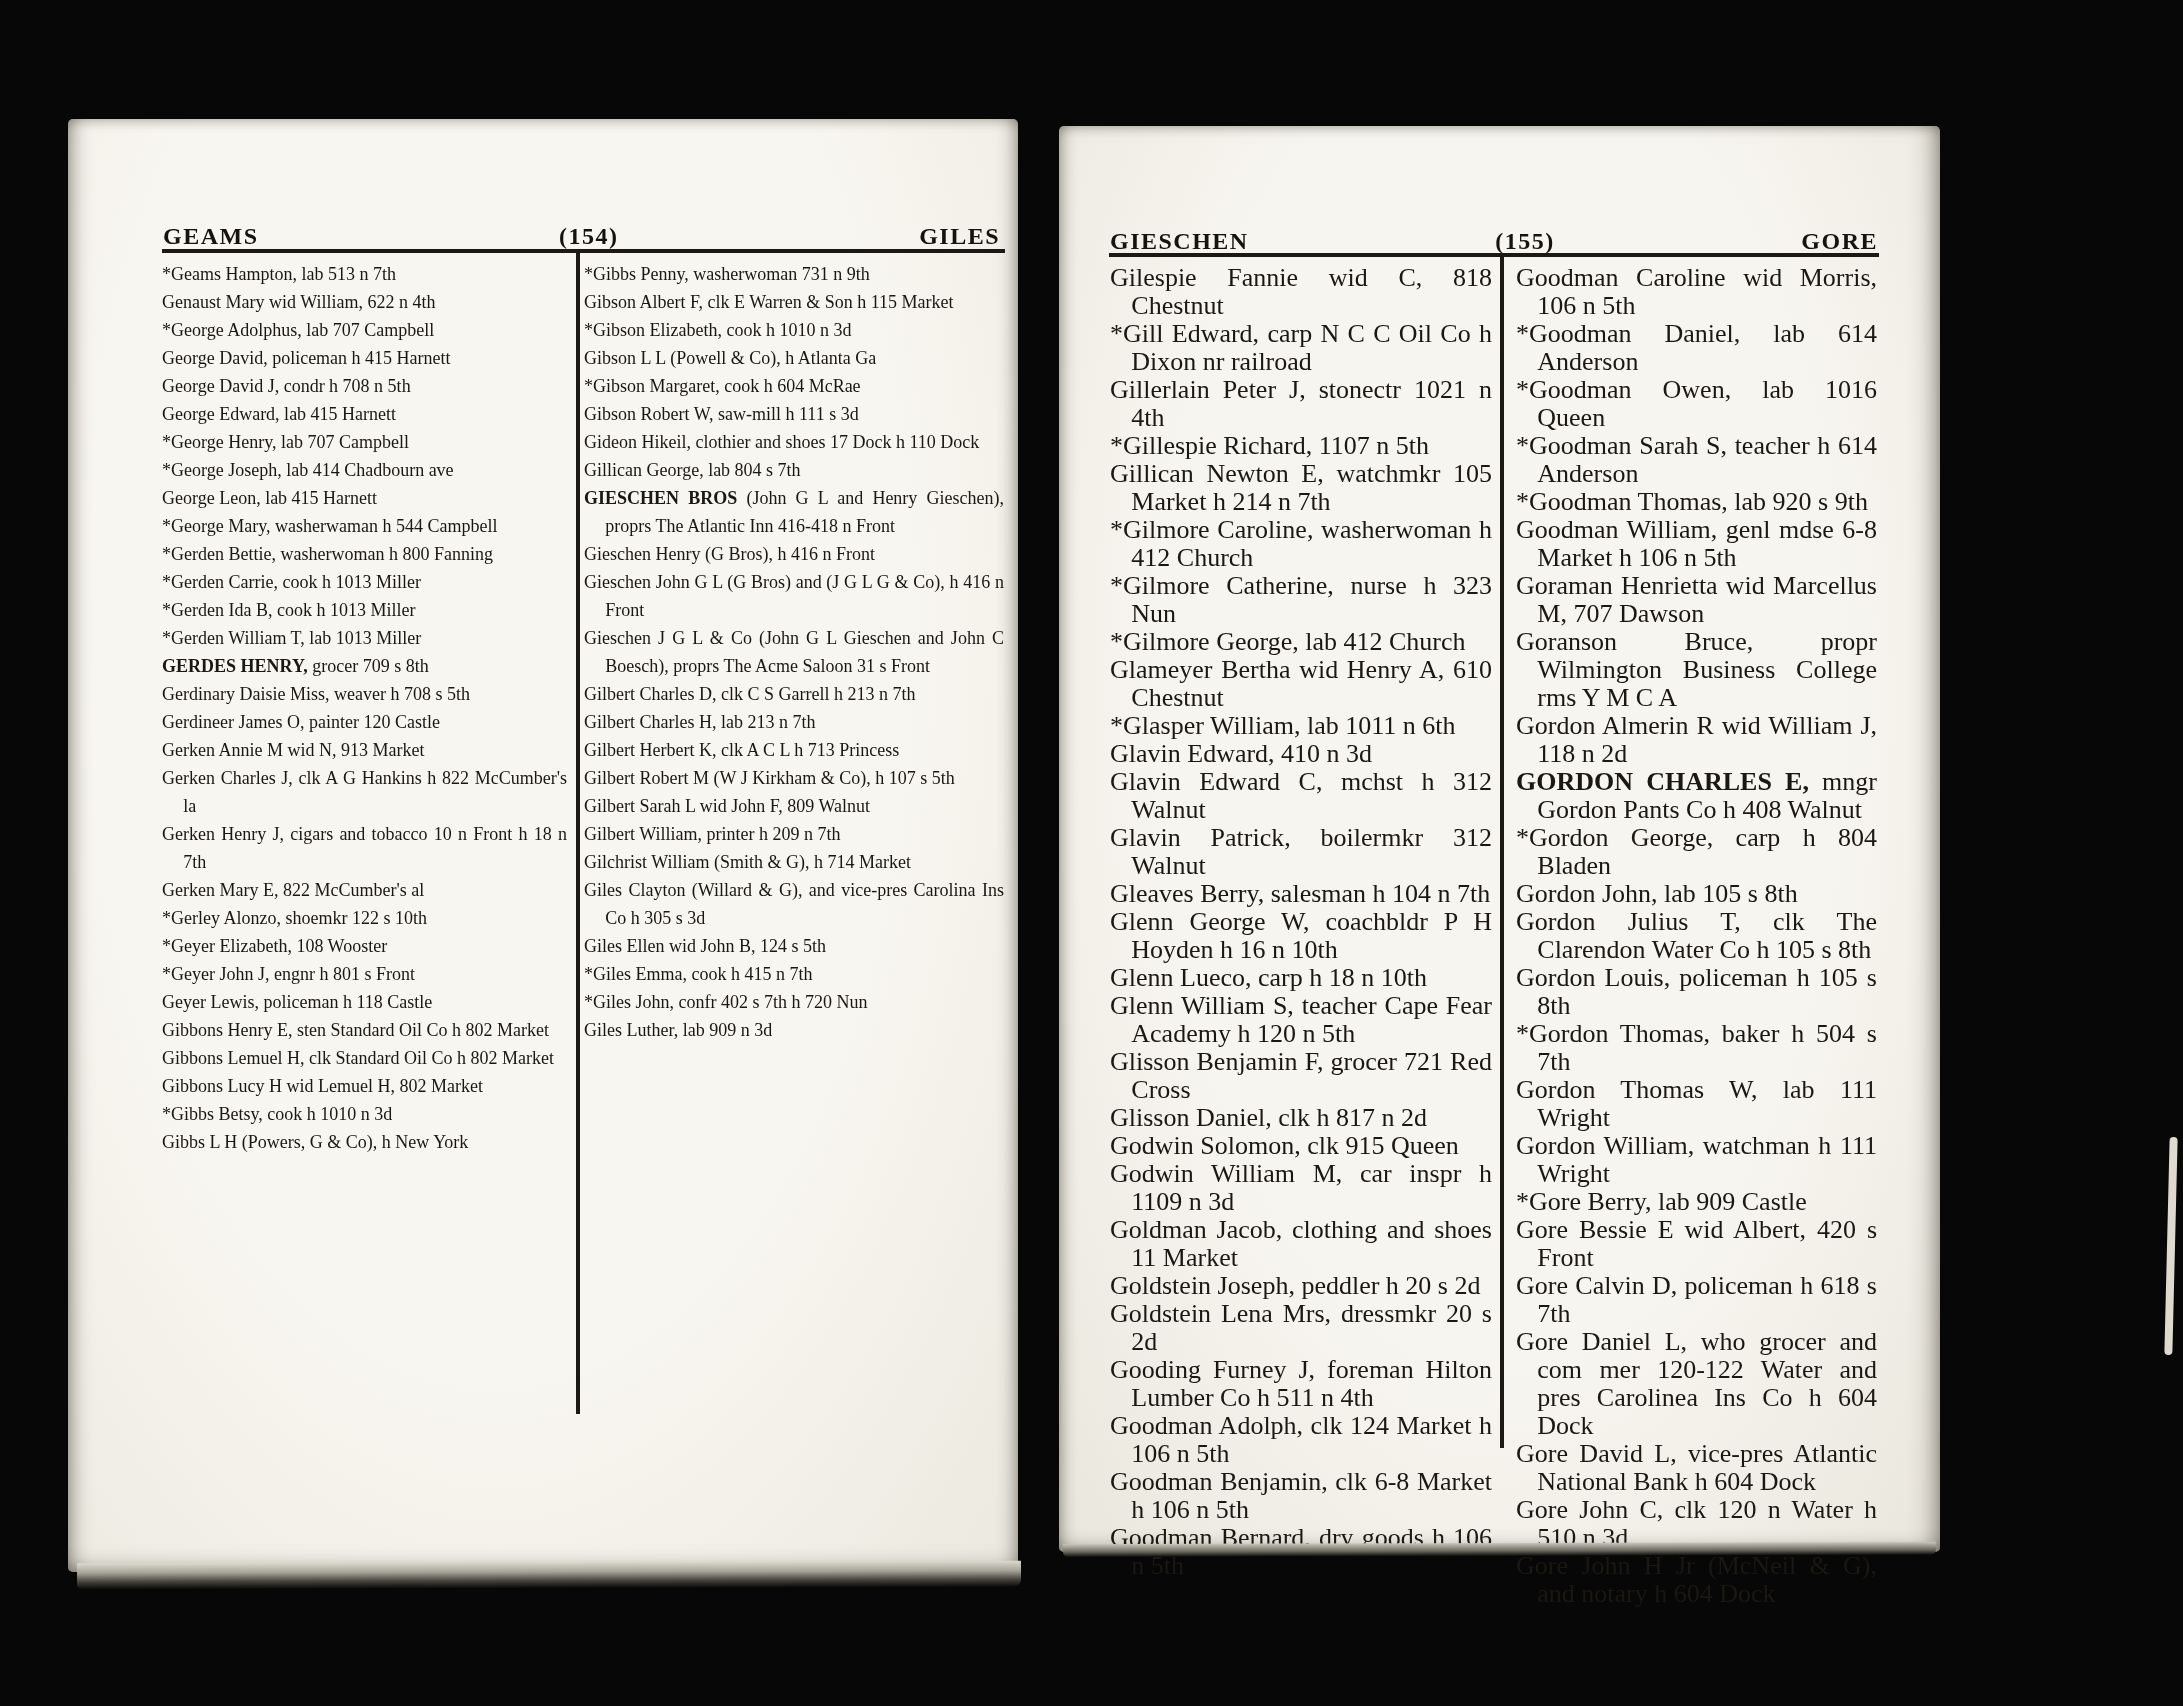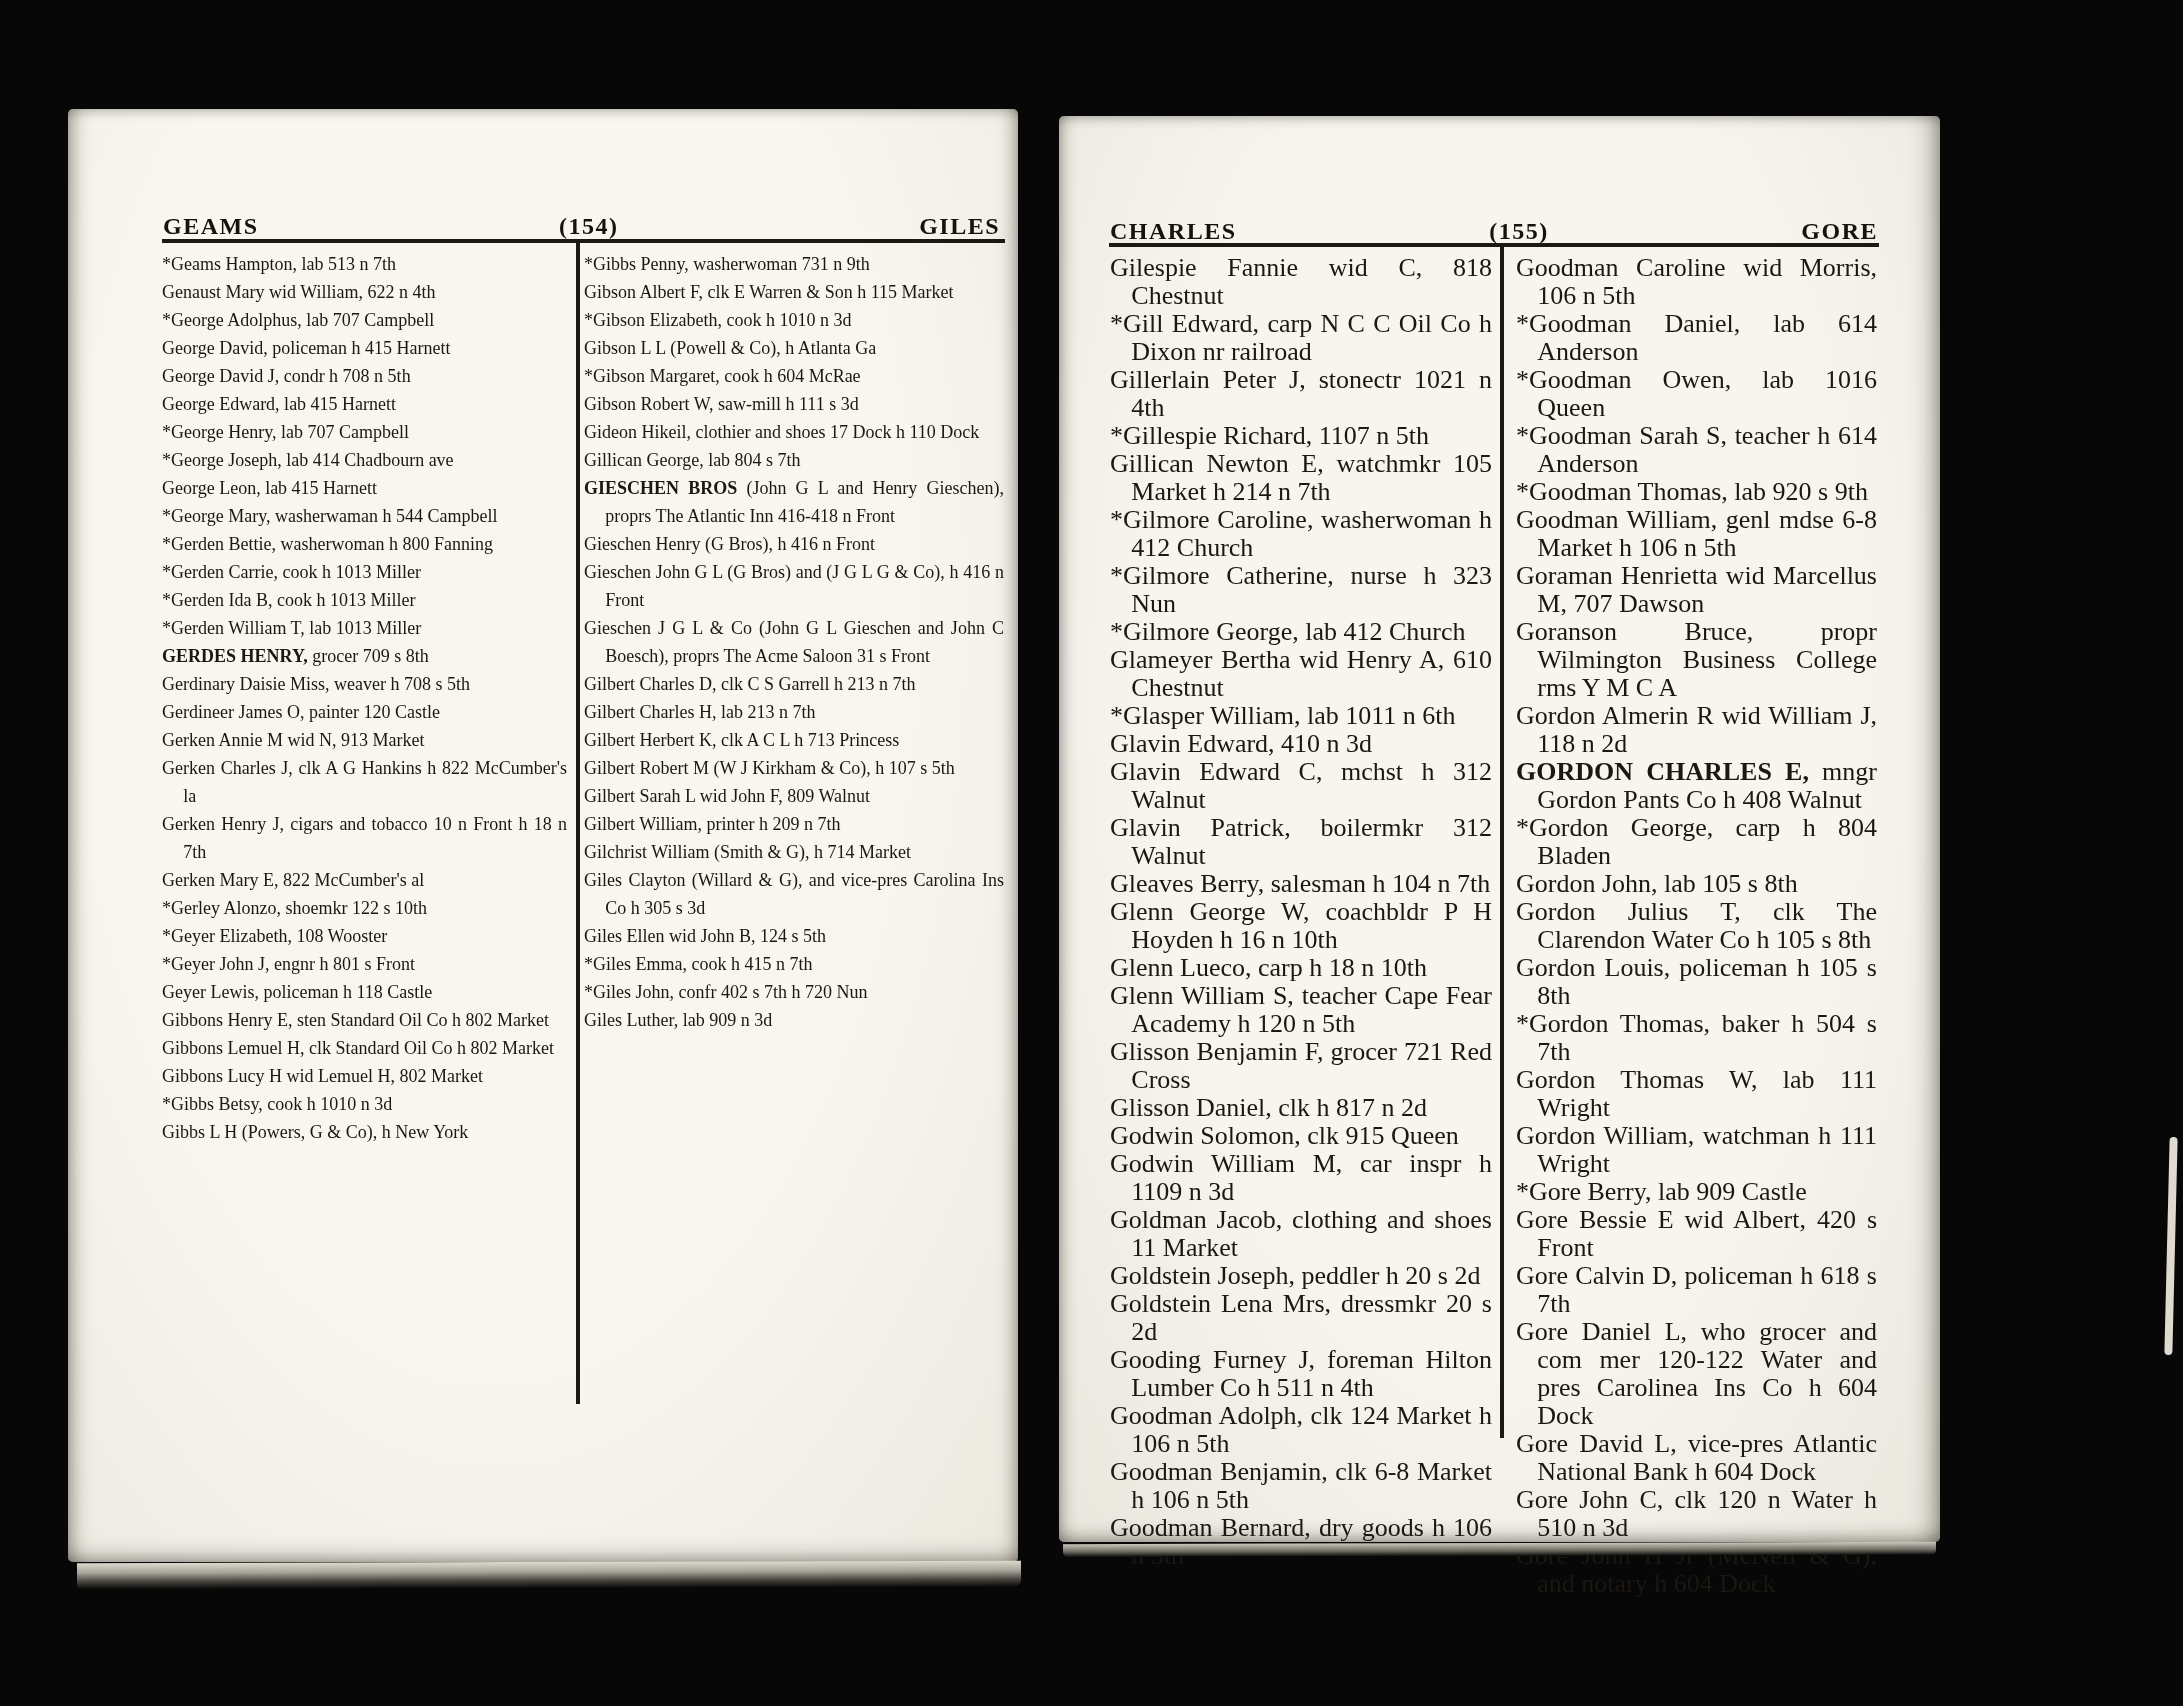--- a/index.html
+++ b/index.html
@@ -6,20 +6,21 @@
   html,body{margin:0;padding:0;}
   body{
     width:2183px;height:1706px;position:relative;overflow:hidden;
     background:var(--bg,#070707);
     font-family:"Liberation Serif","DejaVu Serif",serif;
   }
   .page{
     position:absolute;border-radius:5.1px;
     background:var(--paper,#f5f3ec);
     color:var(--ink,#1b1712);
+    margin-top:10px;
   }
   .page.left{
     left:68px;top:109px;width:950px;height:1453px;
     background:radial-gradient(ellipse at 45% 35%, #f8f6f0 55%, #ebe8df 100%);
     box-shadow:inset 14.2px 0 20.3px -11.2px rgba(55,50,40,.5),
                inset -13.2px 0 18.3px -10.2px rgba(55,50,40,.45),
                inset 0 -14.2px 21.3px -12.2px rgba(55,50,40,.5),
                inset 0 9.1px 13.2px -9.1px rgba(55,50,40,.3);
   }
   .page.right{
@@ -135,21 +136,21 @@
         <p class="entry">Giles Clayton (Willard &amp; G), and vice-pres Carolina Ins Co h 305 s 3d</p>
         <p class="entry">Giles Ellen wid John B, 124 s 5th</p>
         <p class="entry">*Giles Emma, cook h 415 n 7th</p>
         <p class="entry">*Giles John, confr 402 s 7th h 720 Nun</p>
         <p class="entry">Giles Luther, lab 909 n 3d</p>
       </div>
   </section>
 
   <section class="page right">
     <header class="header">
-      <span>CHARLES</span>
+      <span>GIESCHEN</span>
       <span>(155)</span>
       <span>GORE</span>
     </header>
     <div class="rule"></div>
     <div class="divider"></div>
     <div class="col c0">
         <p class="entry">Gilespie Fannie wid C, 818 Chestnut</p>
         <p class="entry">*Gill Edward, carp N C C Oil Co h Dixon nr railroad</p>
         <p class="entry">Gillerlain Peter J, stonectr 1021 n 4th</p>
         <p class="entry">*Gillespie Richard, 1107 n 5th</p>

